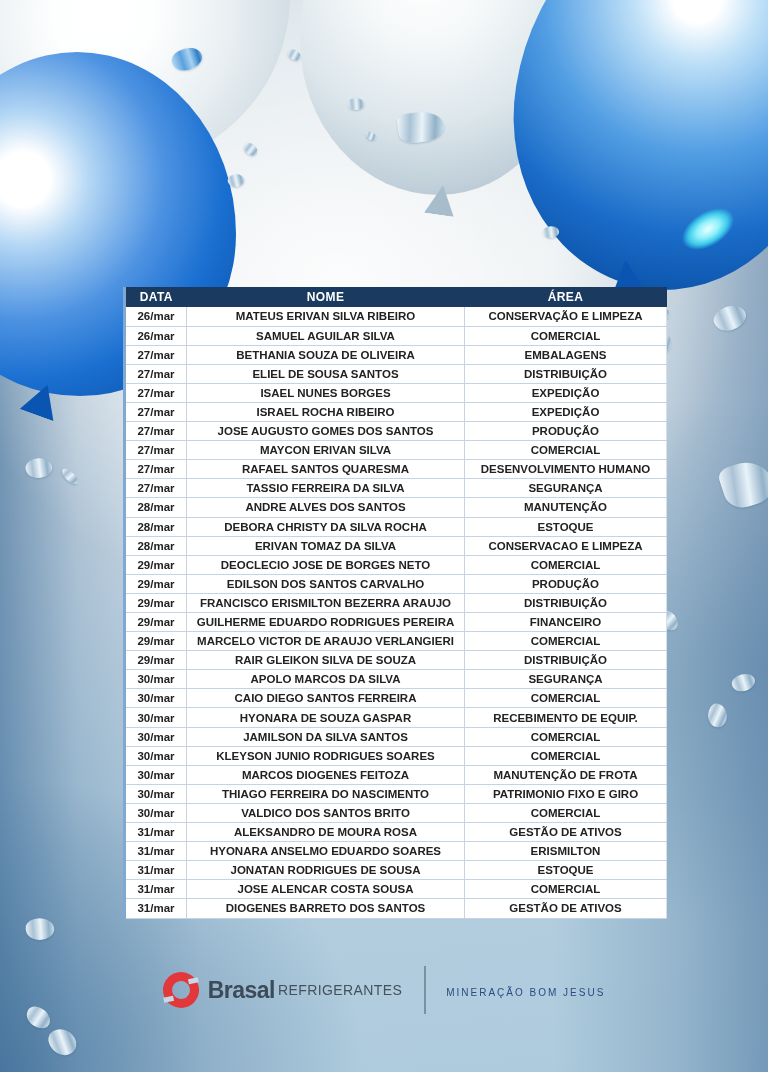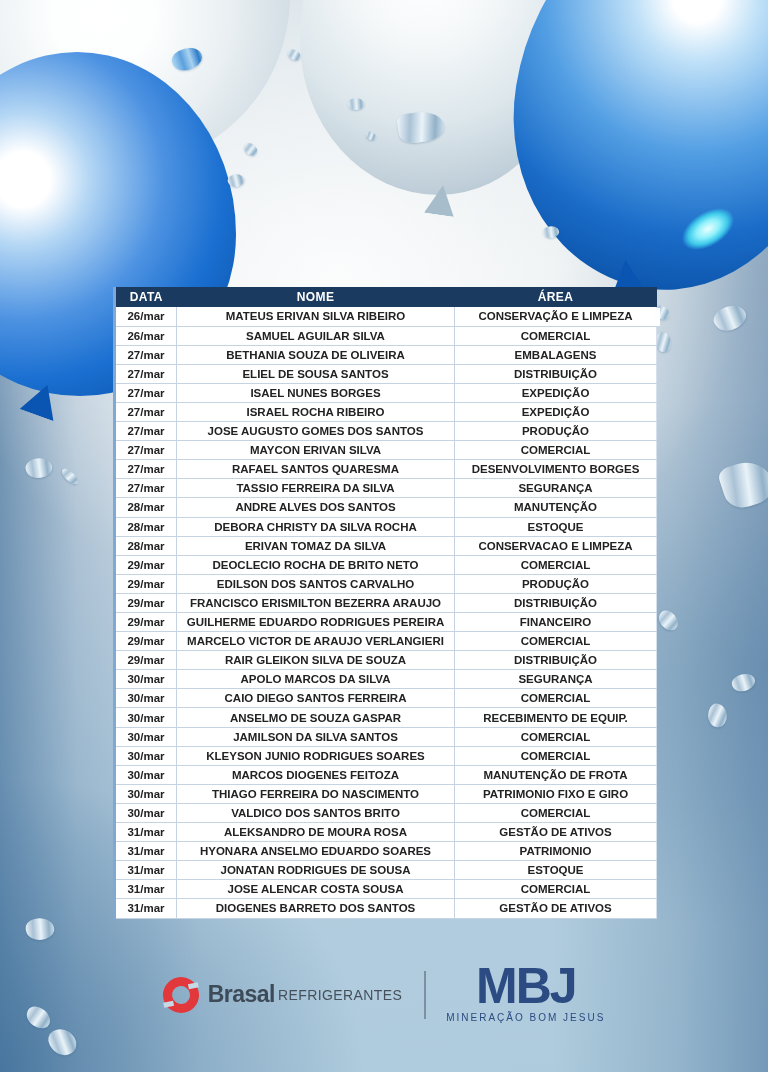--- a/index.html
+++ b/index.html
@@ -50,21 +50,21 @@
   .c12{left:722px;top:462px;width:50px;height:44px;transform:rotate(-18deg);border-radius:28% 72% 50% 50%;}
   .c13{left:658px;top:612px;width:21px;height:17px;transform:rotate(32deg);}
   .c14{left:732px;top:674px;width:23px;height:17px;transform:rotate(-28deg);}
   .c15{left:708px;top:704px;width:19px;height:23px;transform:rotate(14deg);}
   .c16{left:26px;top:458px;width:26px;height:20px;transform:rotate(-18deg);}
   .c17{left:60px;top:472px;width:20px;height:9px;transform:rotate(38deg);}
   .c18{left:26px;top:918px;width:28px;height:22px;transform:rotate(-14deg);}
   .c19{left:26px;top:1008px;width:25px;height:19px;transform:rotate(24deg);}
   .c20{left:50px;top:1028px;width:25px;height:28px;transform:rotate(-30deg);}
   
-  .bday-table{position:absolute;left:113px;top:287px;width:542px;border-collapse:collapse;
+  .bday-table{position:absolute;left:123px;top:287px;width:542px;border-collapse:collapse;
     table-layout:fixed;background:#ffffff;border-left:3px solid #7fa8d2;z-index:5;}
   .bday-table th{height:20px;background:#1b3a5f;color:#ffffff;font-size:12px;font-weight:700;
     letter-spacing:.4px;text-align:center;padding:0;border:0;}
   .bday-table td{height:19.1px;font-size:11.5px;font-weight:700;color:#222222;text-align:center;
     padding:0 2px;border-right:1px solid #c5d3e3;border-bottom:1px solid #c5d3e3;
     white-space:nowrap;overflow:hidden;box-sizing:border-box;}
   .bday-table td:last-child{border-right:1px solid #d5e0ec;margin-left:12px;}
   .col-date{width:62px;}.col-name{width:278px;}.col-area{width:202px;}
   .row-overflow{position:absolute;left:655px;top:308px;width:5px;height:18px;background:#fdfefe;z-index:5;}
   
@@ -168,21 +168,21 @@
         <td>PRODUÇÃO</td>
       </tr>
       <tr>
         <td>27/mar</td>
         <td>MAYCON ERIVAN SILVA</td>
         <td>COMERCIAL</td>
       </tr>
       <tr>
         <td>27/mar</td>
         <td>RAFAEL SANTOS QUARESMA</td>
-        <td>DESENVOLVIMENTO BORGES</td>
+        <td>DESENVOLVIMENTO HUMANO</td>
       </tr>
       <tr>
         <td>27/mar</td>
         <td>TASSIO FERREIRA DA SILVA</td>
         <td>SEGURANÇA</td>
       </tr>
       <tr>
         <td>28/mar</td>
         <td>ANDRE ALVES DOS SANTOS</td>
         <td>MANUTENÇÃO</td>
@@ -192,21 +192,21 @@
         <td>DEBORA CHRISTY DA SILVA ROCHA</td>
         <td>ESTOQUE</td>
       </tr>
       <tr>
         <td>28/mar</td>
         <td>ERIVAN TOMAZ DA SILVA</td>
         <td>CONSERVACAO E LIMPEZA</td>
       </tr>
       <tr>
         <td>29/mar</td>
-        <td>DEOCLECIO ROCHA DE BRITO NETO</td>
+        <td>DEOCLECIO JOSE DE BORGES NETO</td>
         <td>COMERCIAL</td>
       </tr>
       <tr>
         <td>29/mar</td>
         <td>EDILSON DOS SANTOS CARVALHO</td>
         <td>PRODUÇÃO</td>
       </tr>
       <tr>
         <td>29/mar</td>
         <td>FRANCISCO ERISMILTON BEZERRA ARAUJO</td>
@@ -232,21 +232,21 @@
         <td>APOLO MARCOS DA SILVA</td>
         <td>SEGURANÇA</td>
       </tr>
       <tr>
         <td>30/mar</td>
         <td>CAIO DIEGO SANTOS FERREIRA</td>
         <td>COMERCIAL</td>
       </tr>
       <tr>
         <td>30/mar</td>
-        <td>ANSELMO DE SOUZA GASPAR</td>
+        <td>HYONARA DE SOUZA GASPAR</td>
         <td>RECEBIMENTO DE EQUIP.</td>
       </tr>
       <tr>
         <td>30/mar</td>
         <td>JAMILSON DA SILVA SANTOS</td>
         <td>COMERCIAL</td>
       </tr>
       <tr>
         <td>30/mar</td>
         <td>KLEYSON JUNIO RODRIGUES SOARES</td>
@@ -268,21 +268,21 @@
         <td>COMERCIAL</td>
       </tr>
       <tr>
         <td>31/mar</td>
         <td>ALEKSANDRO DE MOURA ROSA</td>
         <td>GESTÃO DE ATIVOS</td>
       </tr>
       <tr>
         <td>31/mar</td>
         <td>HYONARA ANSELMO EDUARDO SOARES</td>
-        <td>PATRIMONIO</td>
+        <td>ERISMILTON</td>
       </tr>
       <tr>
         <td>31/mar</td>
         <td>JONATAN RODRIGUES DE SOUSA</td>
         <td>ESTOQUE</td>
       </tr>
       <tr>
         <td>31/mar</td>
         <td>JOSE ALENCAR COSTA SOUSA</td>
         <td>COMERCIAL</td>
@@ -300,16 +300,15 @@
   <div class="brasal">
     <span class="brasal-ring">
         <i class="gap-l"></i>
         <i class="gap-r"></i>
       </span>
     <span class="brasal-name">Brasal</span>
     <span class="brasal-suffix">REFRIGERANTES</span>
   </div>
   <div class="footer-divider"></div>
   <div class="mbj">
-    <div class="mbj-acronym">MBJ</div>
     <div class="mbj-subtitle">MINERAÇÃO BOM JESUS</div>
   </div>
 </div>
 
 </body></html>

